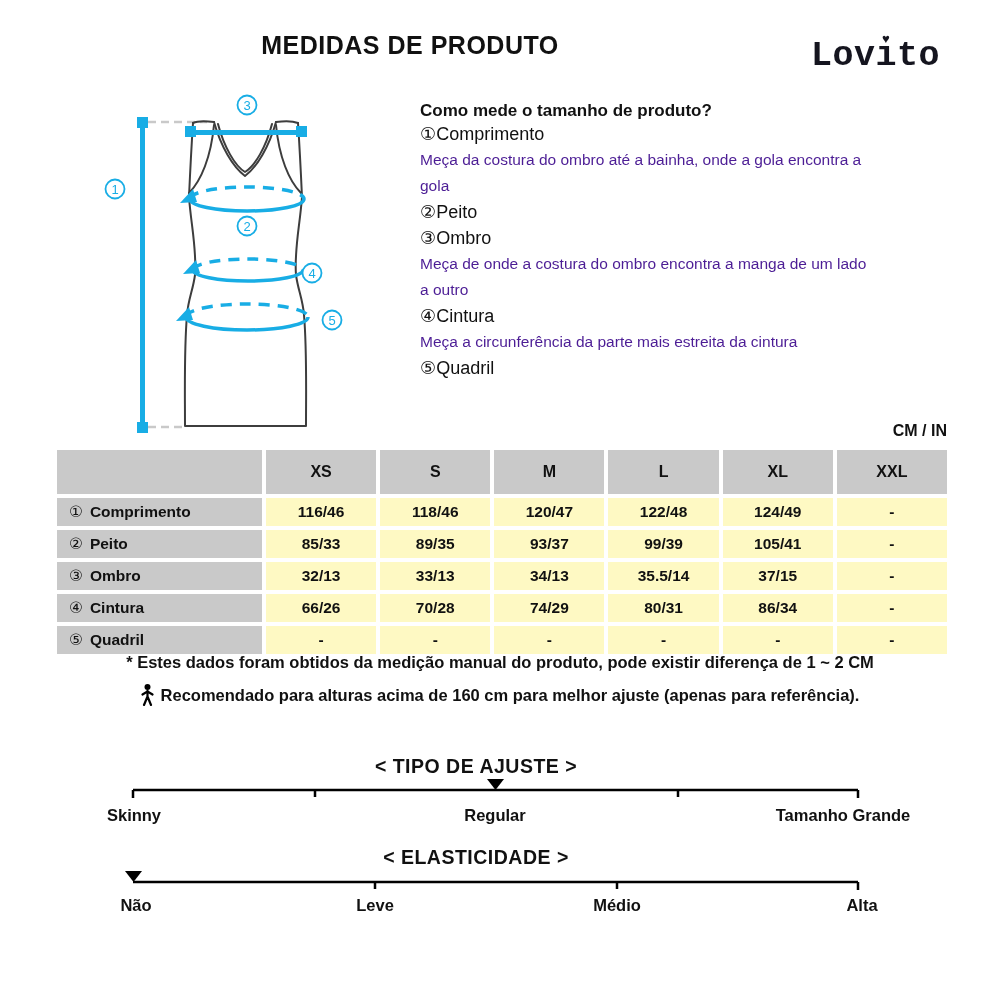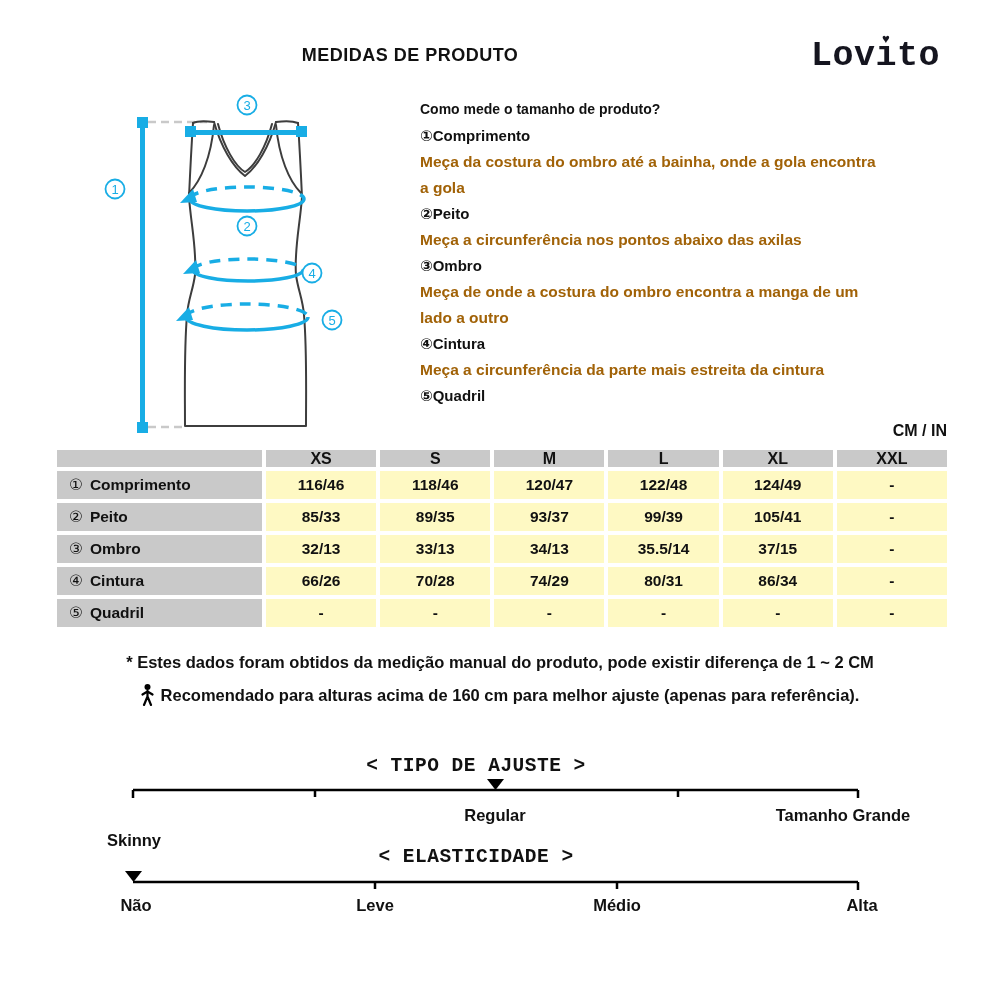--- a/index.html
+++ b/index.html
@@ -1,44 +1,44 @@
 <!DOCTYPE html>
 <html><head>
 <meta charset="utf-8">
 <style>
   html,body{margin:0;padding:0;background:#fff;}
   .page{position:relative;width:1000px;height:1000px;background:#fff;overflow:hidden;
         font-family:"Liberation Sans","DejaVu Sans",sans-serif;color:#111;}
   .abs{position:absolute;}
 
-  .title{top:45px;left:0;width:820px;text-align:center;font-size:18px;font-weight:700;letter-spacing:.5px;}
+  .title{top:31px;left:0;width:820px;text-align:center;font-size:25px;font-weight:700;letter-spacing:.5px;}
   .logo{top:36px;left:811px;font-size:35px;font-weight:700;color:#15151f;letter-spacing:.5px;font-family:Liberation Mono, monospace;}
   .logo .iwrap{position:relative;display:inline-block;}
   .logo .heart{position:absolute;left:50%;top:-4px;transform:translateX(-50%);font-size:13px;color:#15151f;}
 
   .guide{left:420px;top:101px;width:458px;}
-  .guide h2{margin:0 0 6px 0;font-size:14px;font-weight:700;}
-  .g-title{font-size:15px;font-weight:700;line-height:26px;}
-  .g-desc{font-size:15.5px;color:#a16207;line-height:26px;font-weight:bold;}
+  .guide h2{margin:0 0 0 0;font-size:17px;font-weight:700;}
+  .g-title{font-size:18px;font-weight:400;line-height:26px;}
+  .g-desc{font-size:15.5px;color:#4c1d95;line-height:26px;}
 
   .unit{top:422px;right:53px;font-size:16px;font-weight:700;}
 
   .sizes{left:57px;top:450px;width:890px;display:grid;grid-template-columns:205px repeat(6,1fr);gap:4px;}
   .sizes .cell{display:flex;align-items:center;justify-content:center;font-weight:700;}
-  .sizes .h{background:#c9c9c9;height:17px;font-size:16px;}
+  .sizes .h{background:#c9c9c9;height:44px;font-size:16px;}
   .sizes .lab{background:#c9c9c9;height:28px;justify-content:flex-start;padding-left:12px;font-size:15.5px;}
   .sizes .lab .num{margin-right:7px;font-weight:400;}
   .sizes .v{background:#fef9c3;height:28px;font-size:15.5px;}
 
   .note{left:0;width:1000px;text-align:center;font-size:16.5px;font-weight:700;}
   .note1{top:653px;}
   .note2{top:684px;}
   .note2 .inner{display:inline-flex;align-items:center;gap:7px;}
 
-  .sl-title{left:0;width:952px;text-align:center;font-size:19.5px;font-weight:700;letter-spacing:.5px;font-family:Liberation Mono, monospace;}
+  .sl-title{left:0;width:952px;text-align:center;font-size:19.5px;font-weight:700;letter-spacing:.5px;}
   .sl-label{font-size:16.5px;font-weight:700;white-space:nowrap;transform:translateX(-50%);}
 </style>
 </head>
 <body>
 
 <div class="page">
 
   <div class="abs title">MEDIDAS DE PRODUTO</div>
 
   <div class="abs logo"><span>Lov</span><span class="iwrap"><span>ı</span><span class="heart">♥</span></span><span>to</span></div>
@@ -89,21 +89,20 @@
       <circle cx="247" cy="235" r="9.5" fill="#fff" stroke="#18ade5" stroke-width="1.8"></circle>
       <text x="247" y="239.5">5</text>
     </g>
   </svg>
 
   <div class="abs guide">
     <h2>Como mede o tamanho de produto?</h2>
     <div class="g-title"><span>①</span><span>Comprimento</span></div>
     <div class="g-desc">Meça da costura do ombro até a bainha, onde a gola encontra a gola</div>
     <div class="g-title"><span>②</span><span>Peito</span></div>
-    <div class="g-desc">Meça a circunferência nos pontos abaixo das axilas</div>
     <div class="g-title"><span>③</span><span>Ombro</span></div>
     <div class="g-desc">Meça de onde a costura do ombro encontra a manga de um lado a outro</div>
     <div class="g-title"><span>④</span><span>Cintura</span></div>
     <div class="g-desc">Meça a circunferência da parte mais estreita da cintura</div>
     <div class="g-title"><span>⑤</span><span>Quadril</span></div>
   </div>
 
   <div class="abs unit">CM / IN</div>
 
   <div class="abs sizes">
@@ -181,21 +180,21 @@
       <span>Recomendado para alturas acima de 160 cm para melhor ajuste (apenas para referência).</span>
     </span>
   </div>
 
   <div class="abs sl-title" style="top:755px">&lt; TIPO DE AJUSTE &gt;</div>
   <svg class="abs" style="left:0;top:768px" width="1000" height="34" viewBox="0 0 1000 34">
     <line x1="133" y1="22" x2="858" y2="22" stroke="#000" stroke-width="2.5"></line>
     <path d="M133,22 V30 M315,22 V29 M678,22 V29 M858,22 V30" stroke="#000" stroke-width="2.5"></path>
     <polygon points="487,11 504,11 495.5,22" fill="#000"></polygon>
   </svg>
-  <div class="abs sl-label" style="left:134px;top:831px">Skinny</div>
+  <div class="abs sl-label" style="left:134px;top:806px">Skinny</div>
   <div class="abs sl-label" style="left:495px;top:806px">Regular</div>
   <div class="abs sl-label" style="left:843px;top:806px">Tamanho Grande</div>
 
   <div class="abs sl-title" style="top:846px">&lt; ELASTICIDADE &gt;</div>
   <svg class="abs" style="left:0;top:860px" width="1000" height="34" viewBox="0 0 1000 34">
     <line x1="133" y1="22" x2="858" y2="22" stroke="#000" stroke-width="2.5"></line>
     <path d="M375,22 V29 M617,22 V29 M858,22 V30" stroke="#000" stroke-width="2.5"></path>
     <polygon points="125,11 142,11 133.5,22" fill="#000"></polygon>
   </svg>
   <div class="abs sl-label" style="left:136px;top:896px">Não</div>

